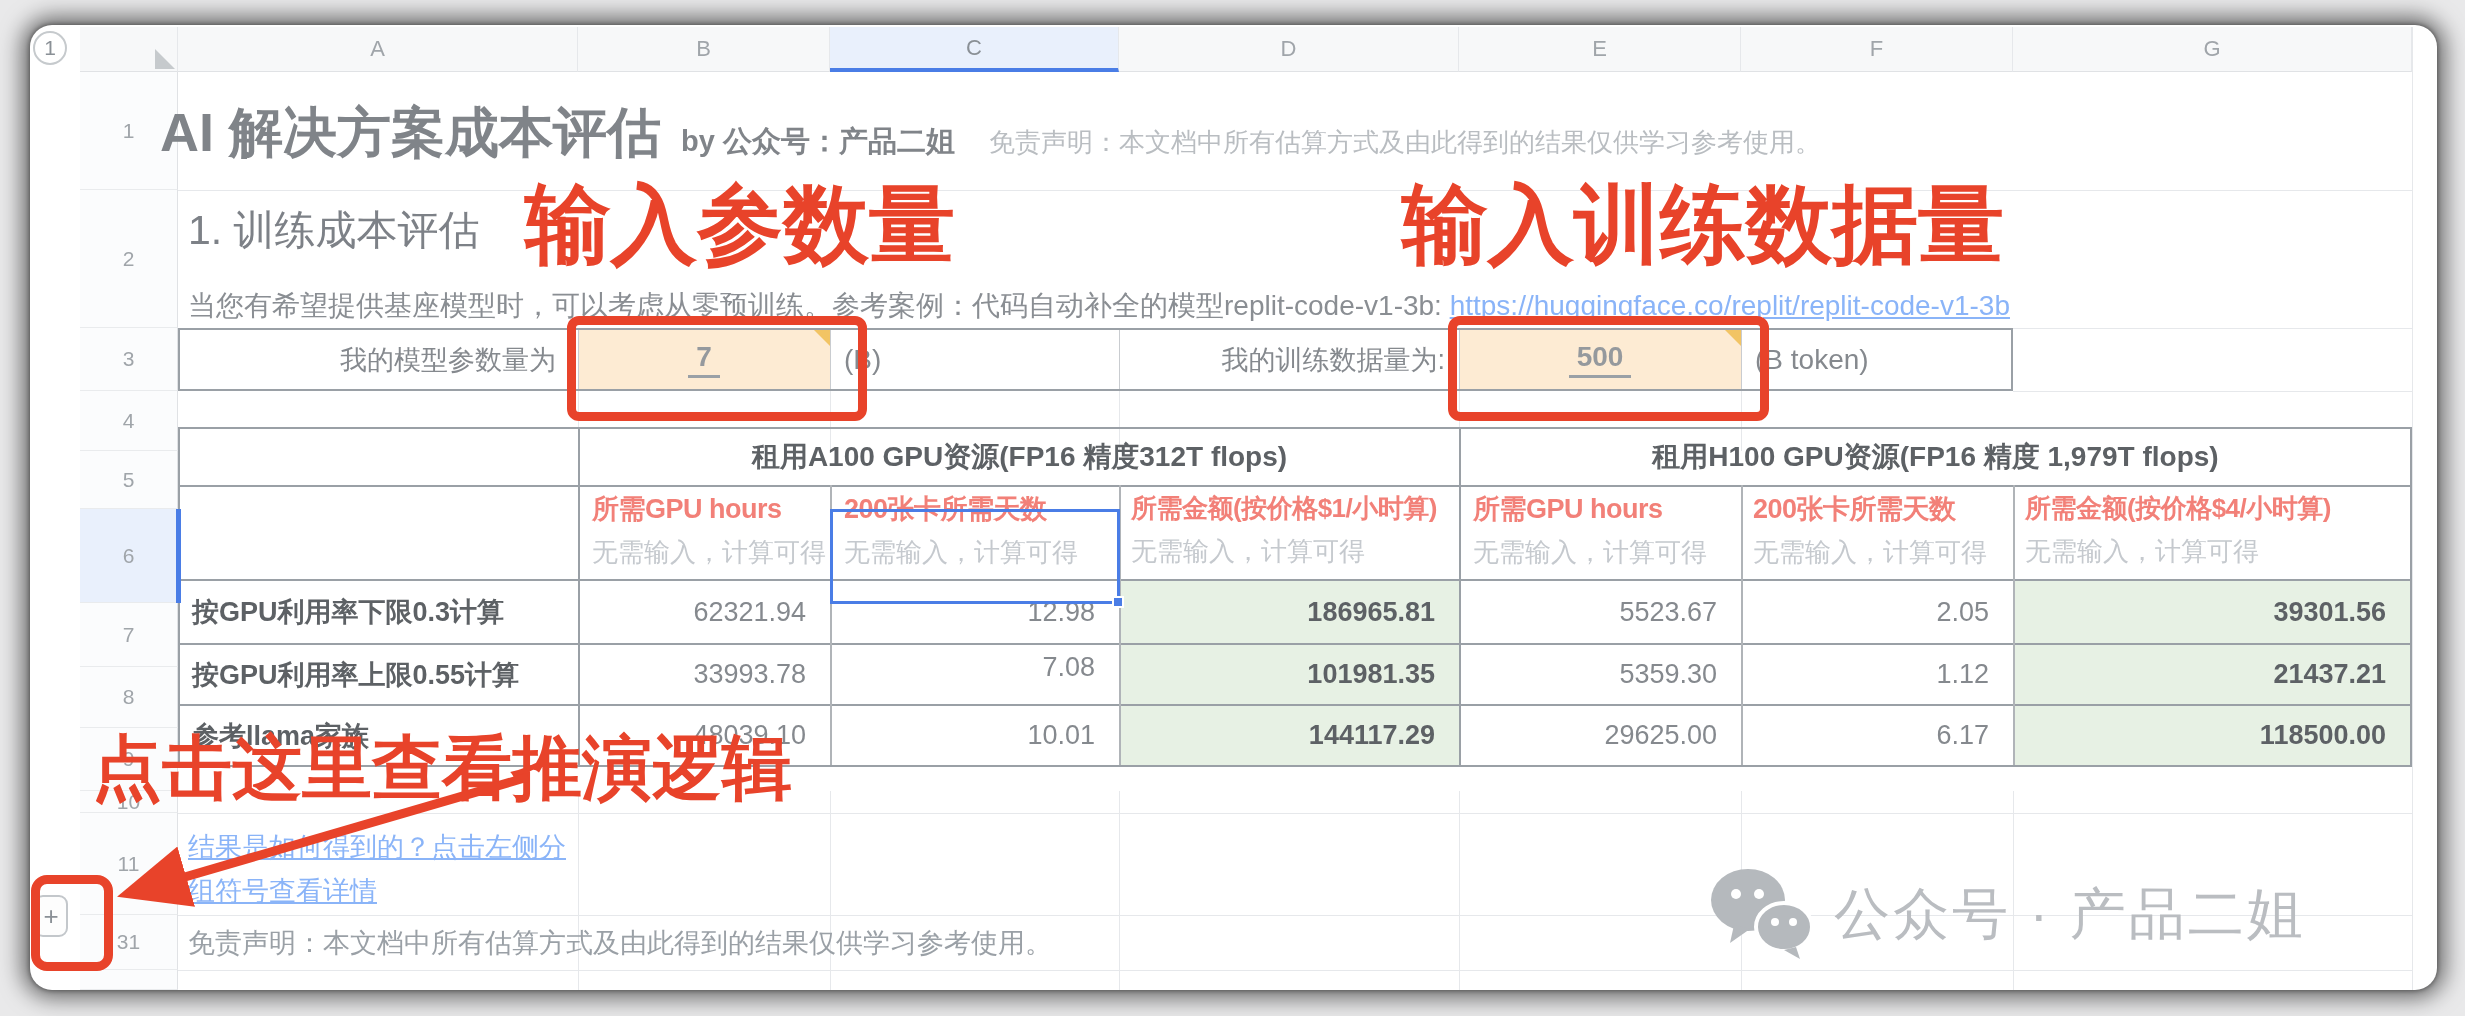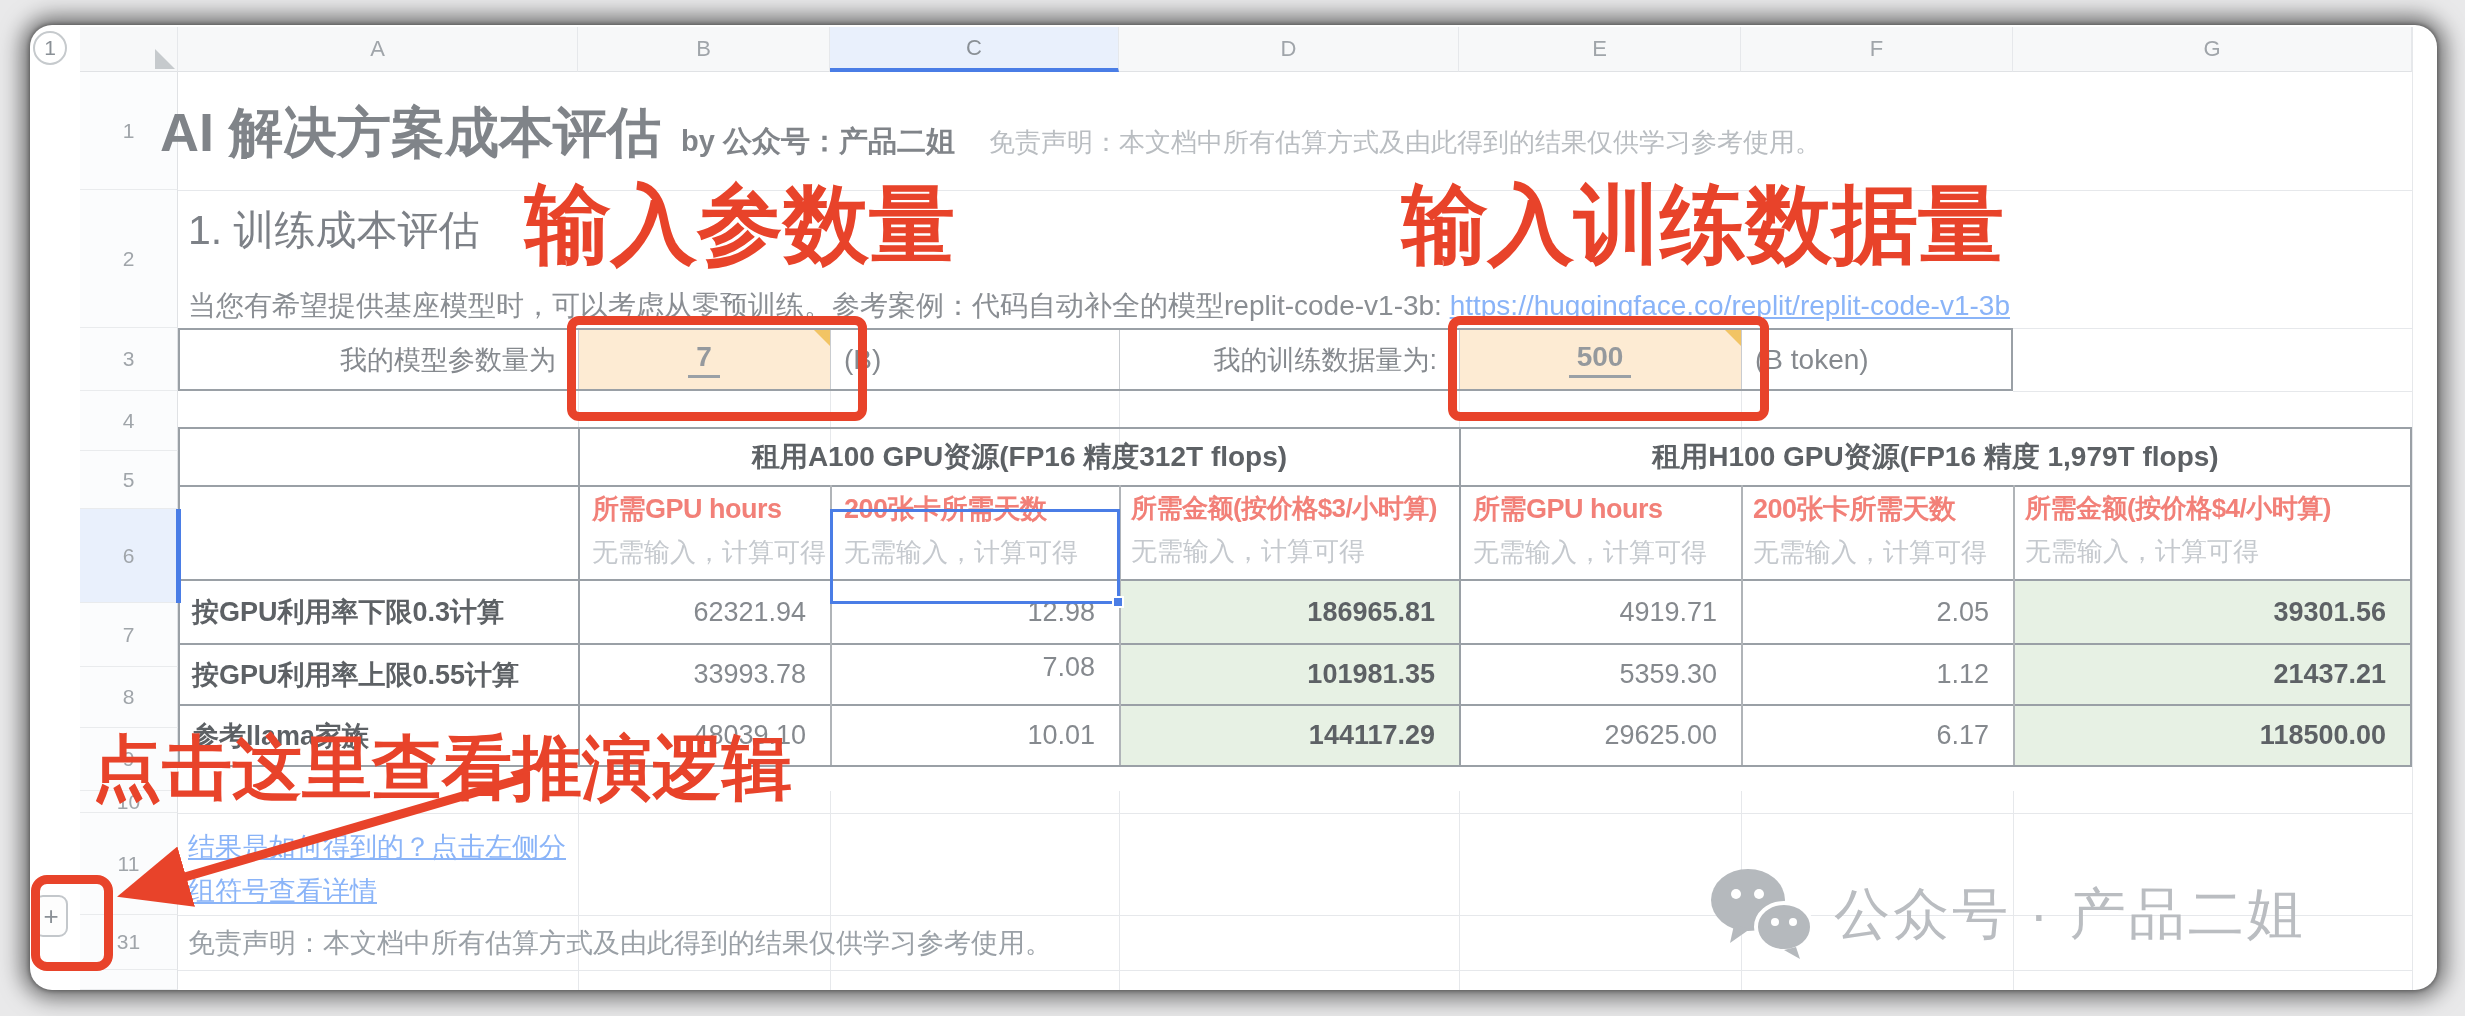--- a/index.html
+++ b/index.html
@@ -109,21 +109,21 @@
     <div class="abs" style="left:398px;top:0;width:1px;height:59px;background:#c9ccd0;"></div>
     <div class="abs" style="left:650px;top:0;width:1px;height:59px;background:#c9ccd0;"></div>
     <div class="abs" style="left:939px;top:0;width:1px;height:59px;background:#c9ccd0;"></div>
     <div class="abs" style="left:1279px;top:0;width:1px;height:59px;background:#c9ccd0;"></div>
     <div class="abs" style="left:1561px;top:0;width:1px;height:59px;background:#c9ccd0;"></div>
     <div class="abs flex cell" style="left:0;top:0;width:398px;height:59px;justify-content:flex-end;padding-right:22px;">我的模型参数量为</div>
     <div class="abs flex" style="left:398px;top:0;width:252px;height:59px;justify-content:center;font-size:28px;">
           <span class="underval">7</span>
         </div>
     <div class="abs flex cell" style="left:650px;top:0;width:289px;height:59px;padding-left:14px;font-size:28px;">(B)</div>
-    <div class="abs flex cell" style="left:939px;top:0;width:340px;height:59px;justify-content:flex-end;padding-right:22px;">我的训练数据量为:</div>
+    <div class="abs flex cell" style="left:939px;top:0;width:340px;height:59px;justify-content:flex-end;padding-right:14px;">我的训练数据量为:</div>
     <div class="abs flex" style="left:1279px;top:0;width:282px;height:59px;justify-content:center;font-size:28px;">
           <span class="underval">500</span>
         </div>
     <div class="abs flex cell" style="left:1561px;top:0;width:270px;height:59px;padding-left:14px;font-size:28px;">(B token)</div>
   </div>
 
   <div class="abs" style="left:148px;top:402px;width:2234px;height:340px;border:2px solid #9aa0a6;">
 
     <div class="abs greenbg" style="left:939px;top:150px;width:340px;height:186px;"></div>
     <div class="abs greenbg" style="left:1833px;top:150px;width:397px;height:186px;"></div>
@@ -144,41 +144,41 @@
 
     <div class="abs" style="left:412px;top:62px;">
       <div class="hdr-red">所需GPU hours</div>
       <div class="hdr-sub" style="margin-top:8px;">无需输入，计算可得</div>
     </div>
     <div class="abs" style="left:664px;top:62px;">
       <div class="hdr-red">200张卡所需天数</div>
       <div class="hdr-sub" style="margin-top:8px;">无需输入，计算可得</div>
     </div>
     <div class="abs" style="left:951px;top:62px;">
-      <div class="hdr-red" style="font-size:26px;">所需金额(按价格$3/小时算)</div>
+      <div class="hdr-red" style="font-size:26px;">所需金额(按价格$1/小时算)</div>
       <div class="hdr-sub" style="margin-top:8px;">无需输入，计算可得</div>
     </div>
     <div class="abs" style="left:1293px;top:62px;">
       <div class="hdr-red">所需GPU hours</div>
       <div class="hdr-sub" style="margin-top:8px;">无需输入，计算可得</div>
     </div>
     <div class="abs" style="left:1573px;top:62px;">
       <div class="hdr-red">200张卡所需天数</div>
       <div class="hdr-sub" style="margin-top:8px;">无需输入，计算可得</div>
     </div>
     <div class="abs" style="left:1845px;top:62px;">
       <div class="hdr-red" style="font-size:26px;">所需金额(按价格$4/小时算)</div>
       <div class="hdr-sub" style="margin-top:8px;">无需输入，计算可得</div>
     </div>
 
     <div class="abs flex cell bold" style="left:12px;top:152px;width:386px;height:62px;">按GPU利用率下限0.3计算</div>
     <div class="abs flex cell num" style="left:400px;top:152px;width:250px;height:62px;">62321.94</div>
     <div class="abs flex cell num" style="left:652px;top:152px;width:287px;height:62px;">12.98</div>
     <div class="abs flex cell num bold" style="left:941px;top:152px;width:338px;height:62px;">186965.81</div>
-    <div class="abs flex cell num" style="left:1281px;top:152px;width:280px;height:62px;">4919.71</div>
+    <div class="abs flex cell num" style="left:1281px;top:152px;width:280px;height:62px;">5523.67</div>
     <div class="abs flex cell num" style="left:1563px;top:152px;width:270px;height:62px;">2.05</div>
     <div class="abs flex cell num bold" style="left:1835px;top:152px;width:395px;height:62px;">39301.56</div>
 
     <div class="abs flex cell bold" style="left:12px;top:216px;width:386px;height:59px;">按GPU利用率上限0.55计算</div>
     <div class="abs flex cell num" style="left:400px;top:216px;width:250px;height:59px;border-radius:25px;">33993.78</div>
     <div class="abs flex cell num" style="left:652px;top:216px;width:287px;height:44px;">7.08</div>
     <div class="abs flex cell num bold" style="left:941px;top:216px;width:338px;height:59px;">101981.35</div>
     <div class="abs flex cell num" style="left:1281px;top:216px;width:280px;height:59px;">5359.30</div>
     <div class="abs flex cell num" style="left:1563px;top:216px;width:270px;height:59px;">1.12</div>
     <div class="abs flex cell num bold" style="left:1835px;top:216px;width:395px;height:59px;">21437.21</div>

